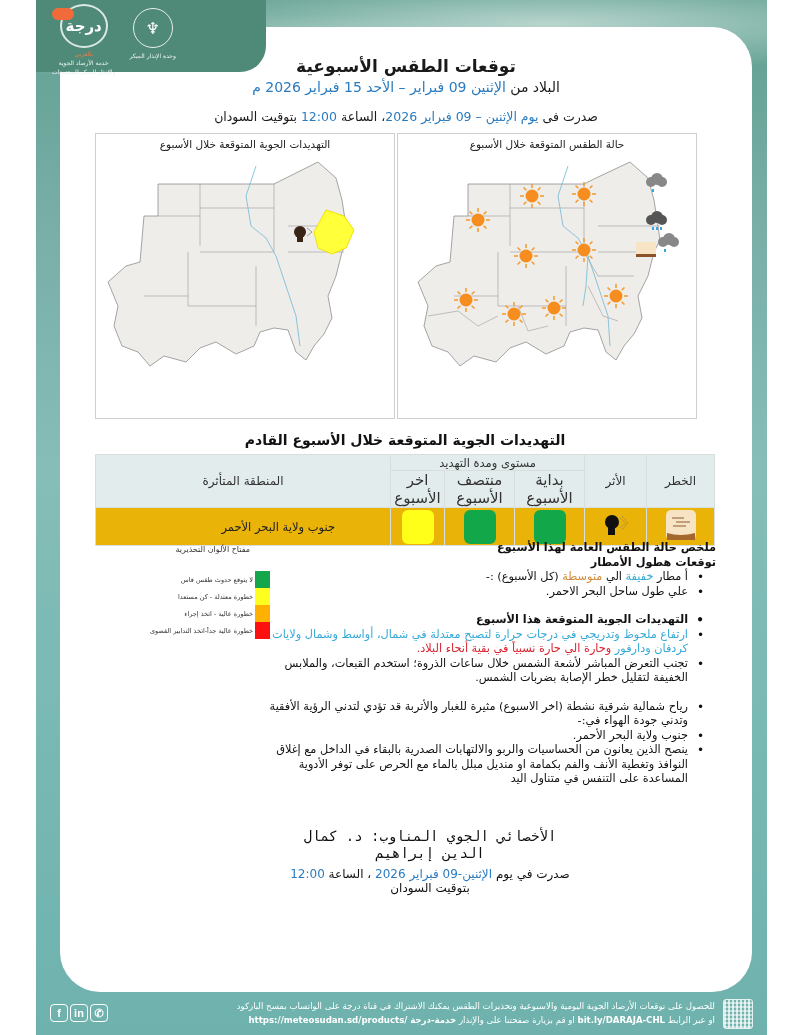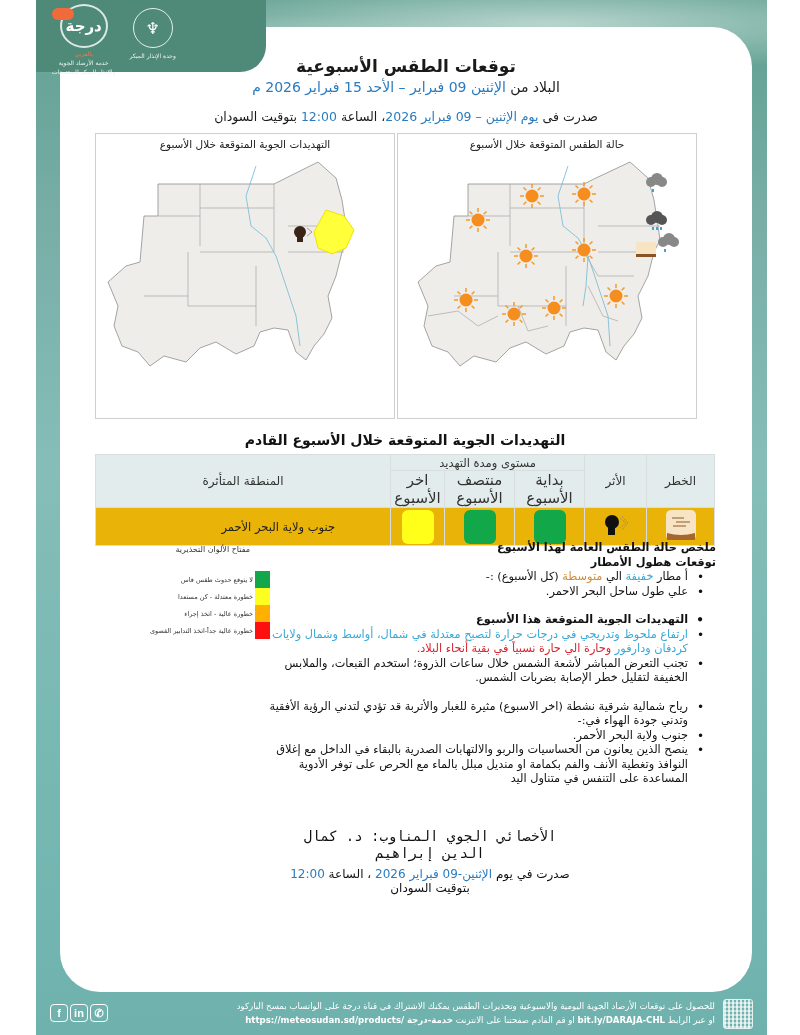--- a/index.html
+++ b/index.html
@@ -417,21 +417,21 @@
   </div>
 </div>
 
 <div class="footer">
   <div class="qr"></div>
   <div class="footer-text">
     <div>للحصول على توقعات الأرصاد الجوية اليومية والاسبوعية وتحذيرات الطقس يمكنك الاشتراك في قناة درجة على الواتساب بمسح الباركود</div>
     <div>
       <span>او عبر الرابط</span>
       <b style="direction:ltr;unicode-bidi:embed;">bit.ly/DARAJA-CHL</b>
-      <span>او قم القادم صفحتنا على الانترنت</span>
+      <span>او قم بزيارة صفحتنا على والإنذار</span>
       <b>خدمة-درجة</b>
       <b style="direction:ltr;unicode-bidi:embed;">https://meteosudan.sd/products/</b>
     </div>
   </div>
   <div class="socials">
     <div class="soc">f</div>
     <div class="soc">in</div>
     <div class="soc">✆</div>
   </div>
 </div>

